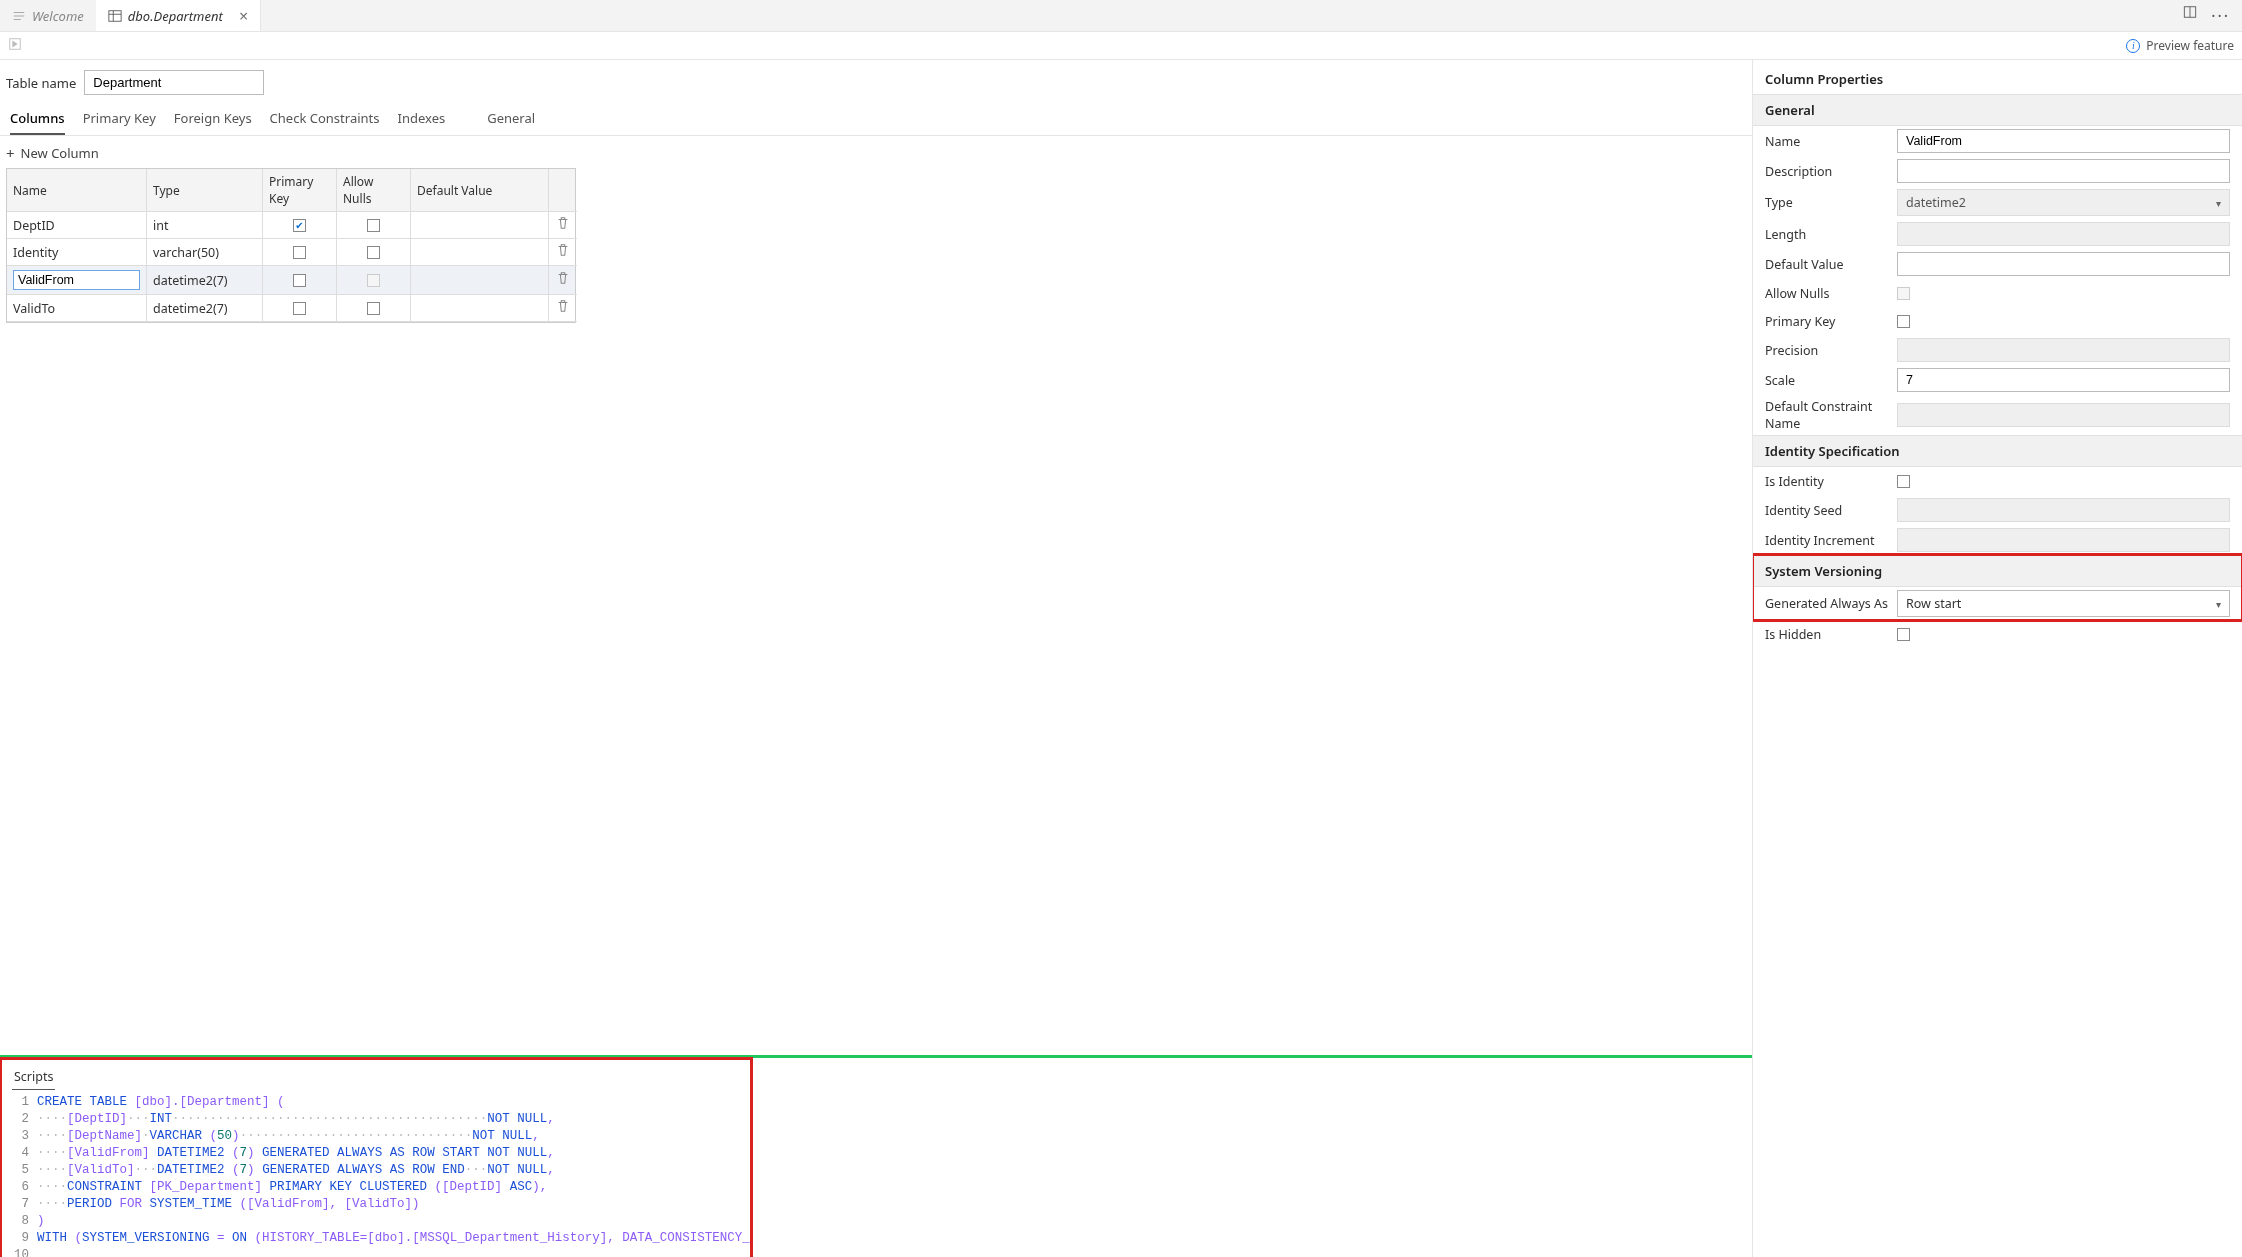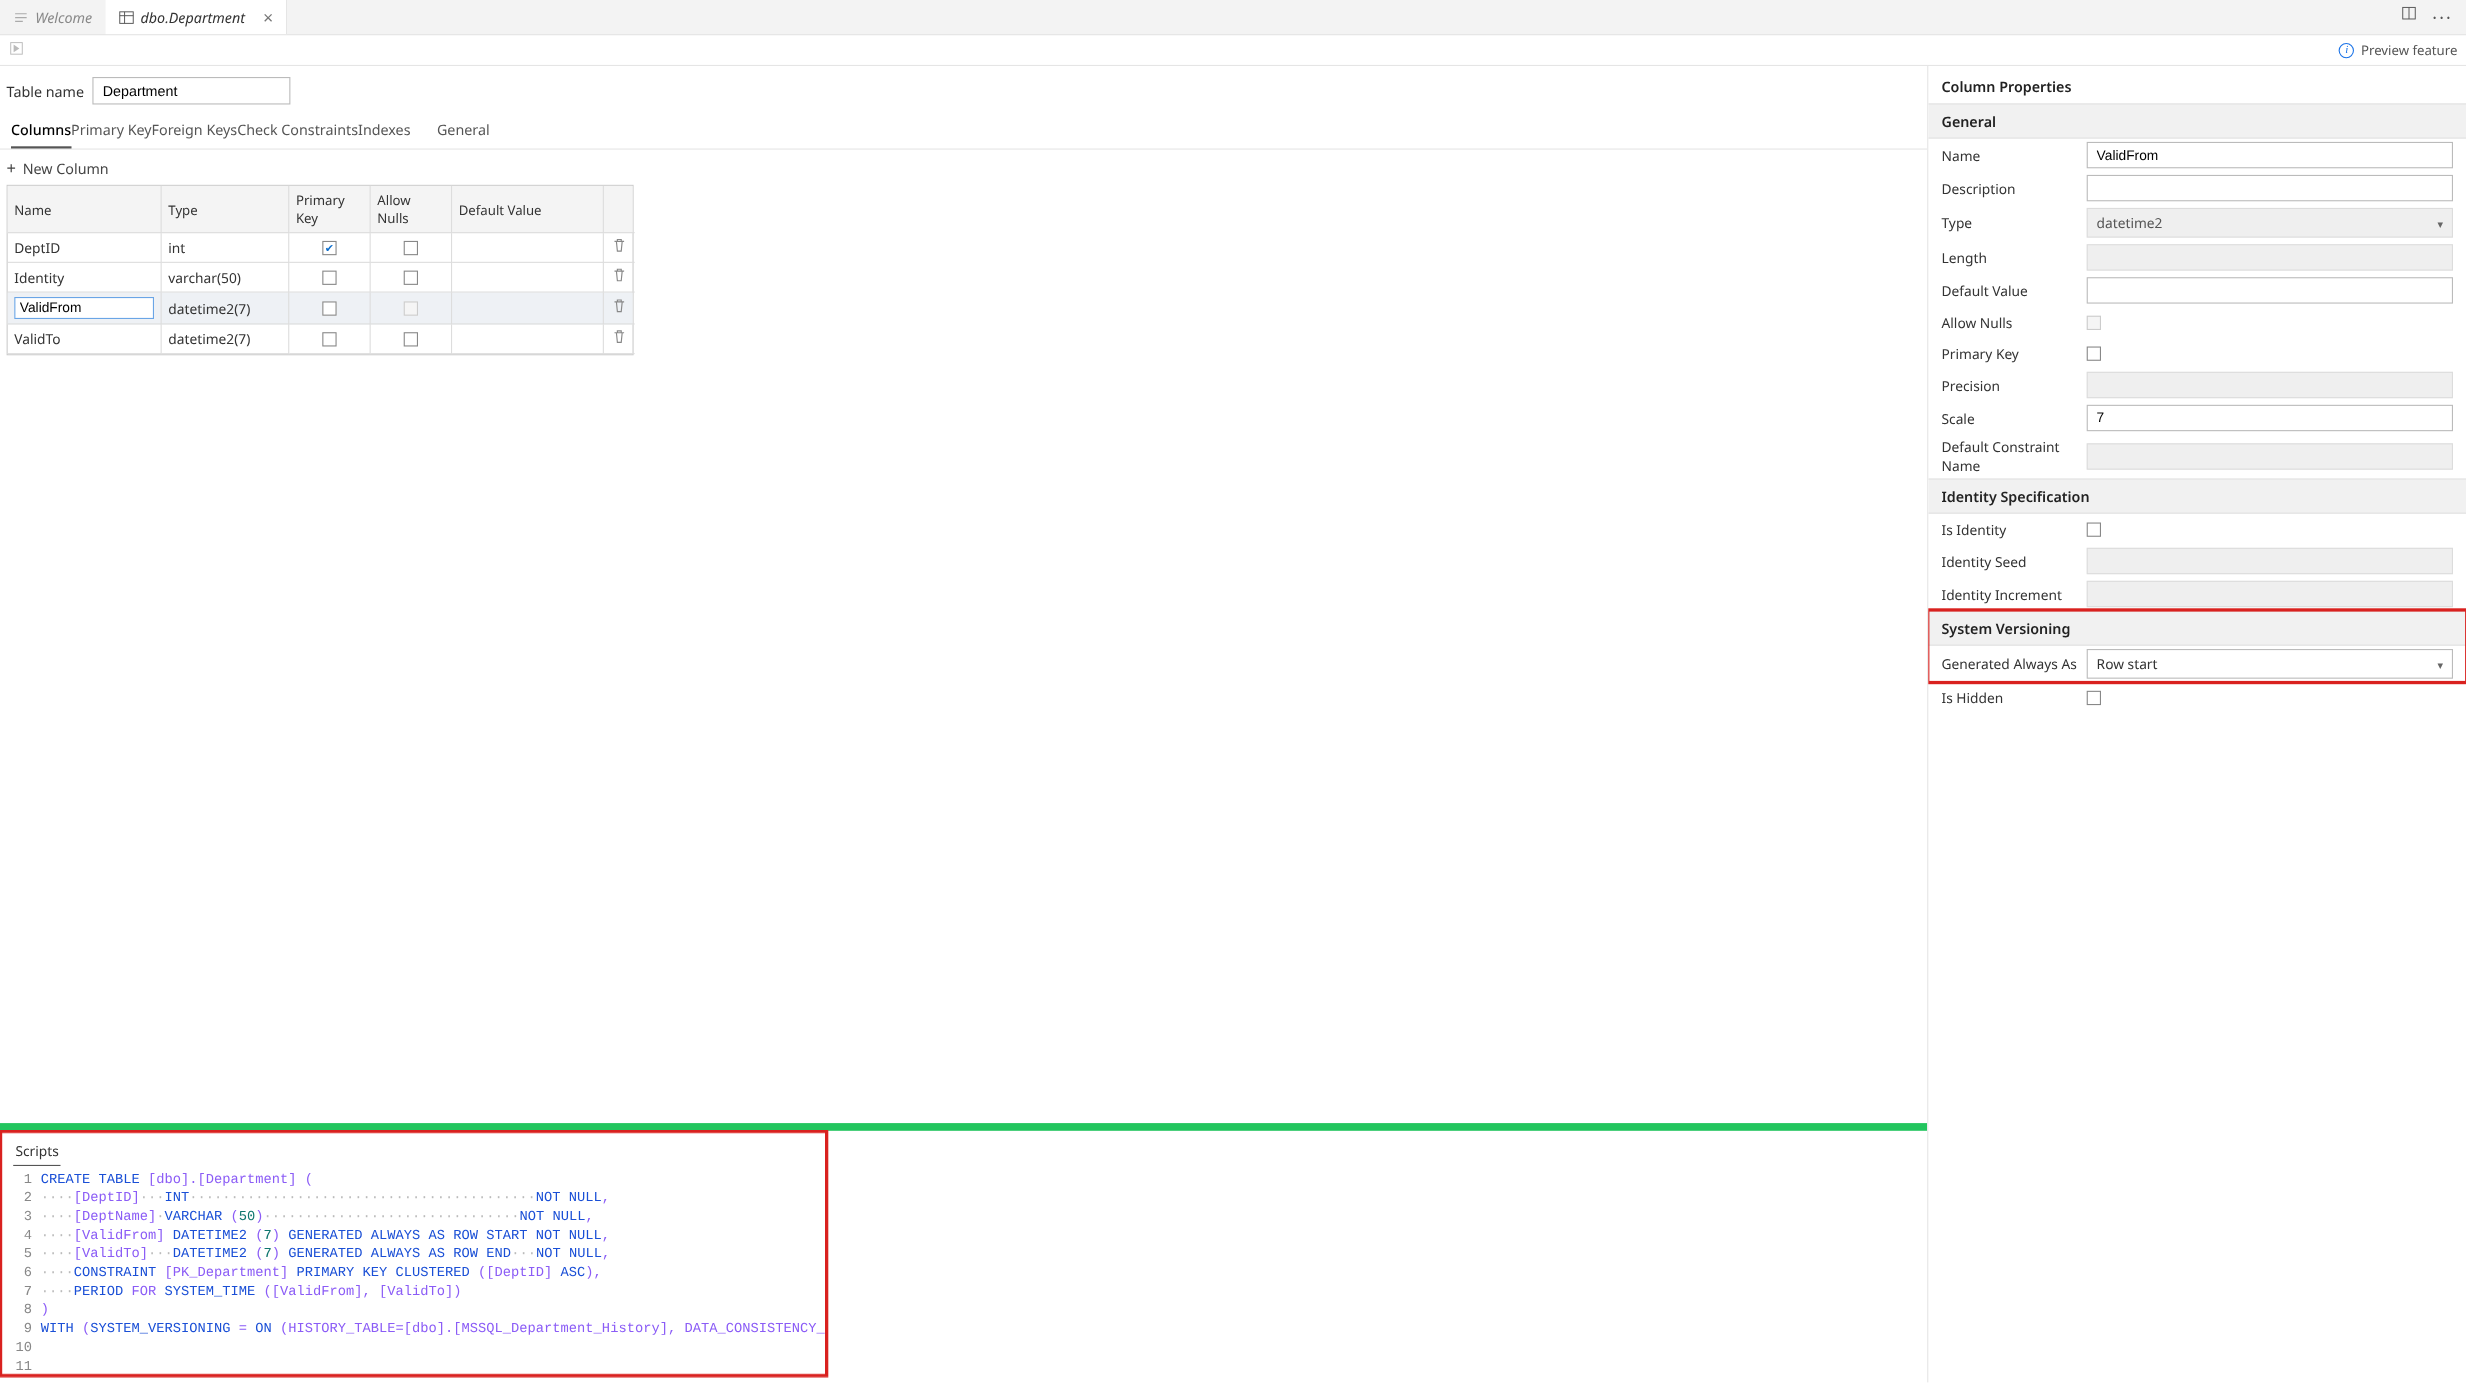--- a/index.html
+++ b/index.html
@@ -83,20 +83,21 @@
   .designer-header input {
     border: 1px solid #bbb;
     padding: 4px 8px;
     width: 180px;
     font-size: 13px;
   }
 
   
   .inner-tabs {
     display: flex;
+    gap: 18px;
     padding: 0 10px;
     border-bottom: 1px solid #e5e5e5;
   }
   .inner-tab {
     padding: 6px 0;
     color: #555;
     cursor: pointer;
   }
   .inner-tab.active {
     color: #000;
@@ -192,22 +193,22 @@
     border: 1px solid #dcdcdc;
     color: #555;
   }
   .select { display:flex; justify-content:space-between; align-items:center; }
   .select .chev { color:#666; font-size:10px; }
   .prop-row .chkwrap { display:flex; }
   .hl-red { outline: 3px solid #d9211f; outline-offset: -1px; }
 
   
   .bottom-pane {
-    border-top: 7px solid #22c55e;
-    height: 236px;
+    border-top: 3px solid #22c55e;
+    height: 202px;
     display: flex;
     flex-direction: column;
     flex-shrink: 0;
   }
   .bottom-pane .bp-tabs { display:flex; padding: 6px 12px 0 12px; }
   .bp-tab {
     padding: 4px 2px;
     font-size: 12.5px;
     color:#333;
     border-bottom: 1px solid #555;

